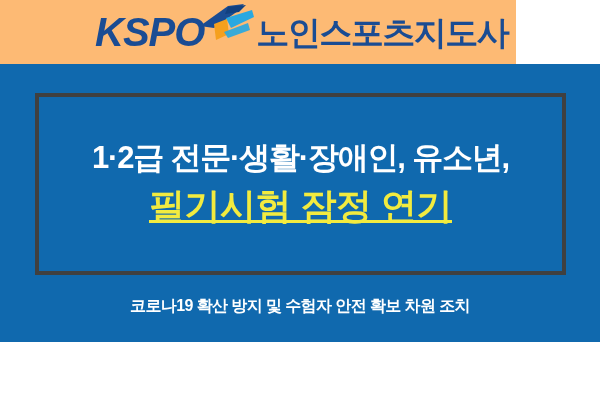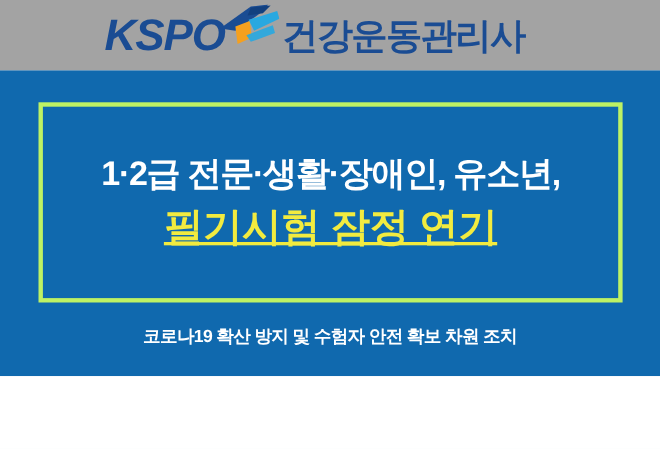--- a/index.html
+++ b/index.html
@@ -16,23 +16,23 @@
     height: 408px;
     background: #ffffff;
     overflow: hidden;
   }
 
   
   #header {
     position: absolute;
     left: 0;
     top: 0;
-    width: 600px;
+    width: 516px;
     height: 64px;
-    background: #a3a3a3;
+    background: #fdba74;
   }
   #logo-lockup {
     position: absolute;
     left: 95px;
     top: 8px;
     height: 48px;
     display: flex;
     align-items: center;
   }
   #logo-wordmark {
@@ -74,21 +74,21 @@
     background: #1069ae;
   }
 
   
   #notice-frame {
     position: absolute;
     left: 35px;
     top: 29px;
     width: 531px;
     height: 182px;
-    border: 4px solid #bef264;
+    border: 4px solid #404040;
     box-sizing: border-box;
     display: flex;
     flex-direction: column;
     align-items: center;
     justify-content: center;
   }
   .notice-line {
     color: #ffffff;
     font-size: 31px;
     font-weight: bold;
@@ -149,21 +149,21 @@
           <path d="M2 22 L30 2 L46 0 L40 7 L16 24 Z" fill="#1a4c93"></path>
           <path d="M30 3 L48 1 L41 8 L27 10 Z" fill="#12407f"></path>
 
           <path d="M16 20 L29 15 L31 30 L18 36 Z" fill="#f5a01e"></path>
 
           <path d="M28 14 L54 6 L56 13 L33 24 Z" fill="#29a8e0"></path>
           <path d="M26 28 L50 19 L52 26 L30 34 Z" fill="#29a8e0" opacity="0.92"></path>
         </svg>
       </span>
 
-      <span id="logo-korean">건강운동관리사</span>
+      <span id="logo-korean">노인스포츠지도사</span>
     </div>
   </div>
 
   <div id="blue-band">
 
     <div id="notice-frame">
       <div class="notice-line">1·2급 전문·생활·장애인, 유소년,</div>
       <div id="notice-highlight">필기시험 잠정 연기</div>
     </div>
 

